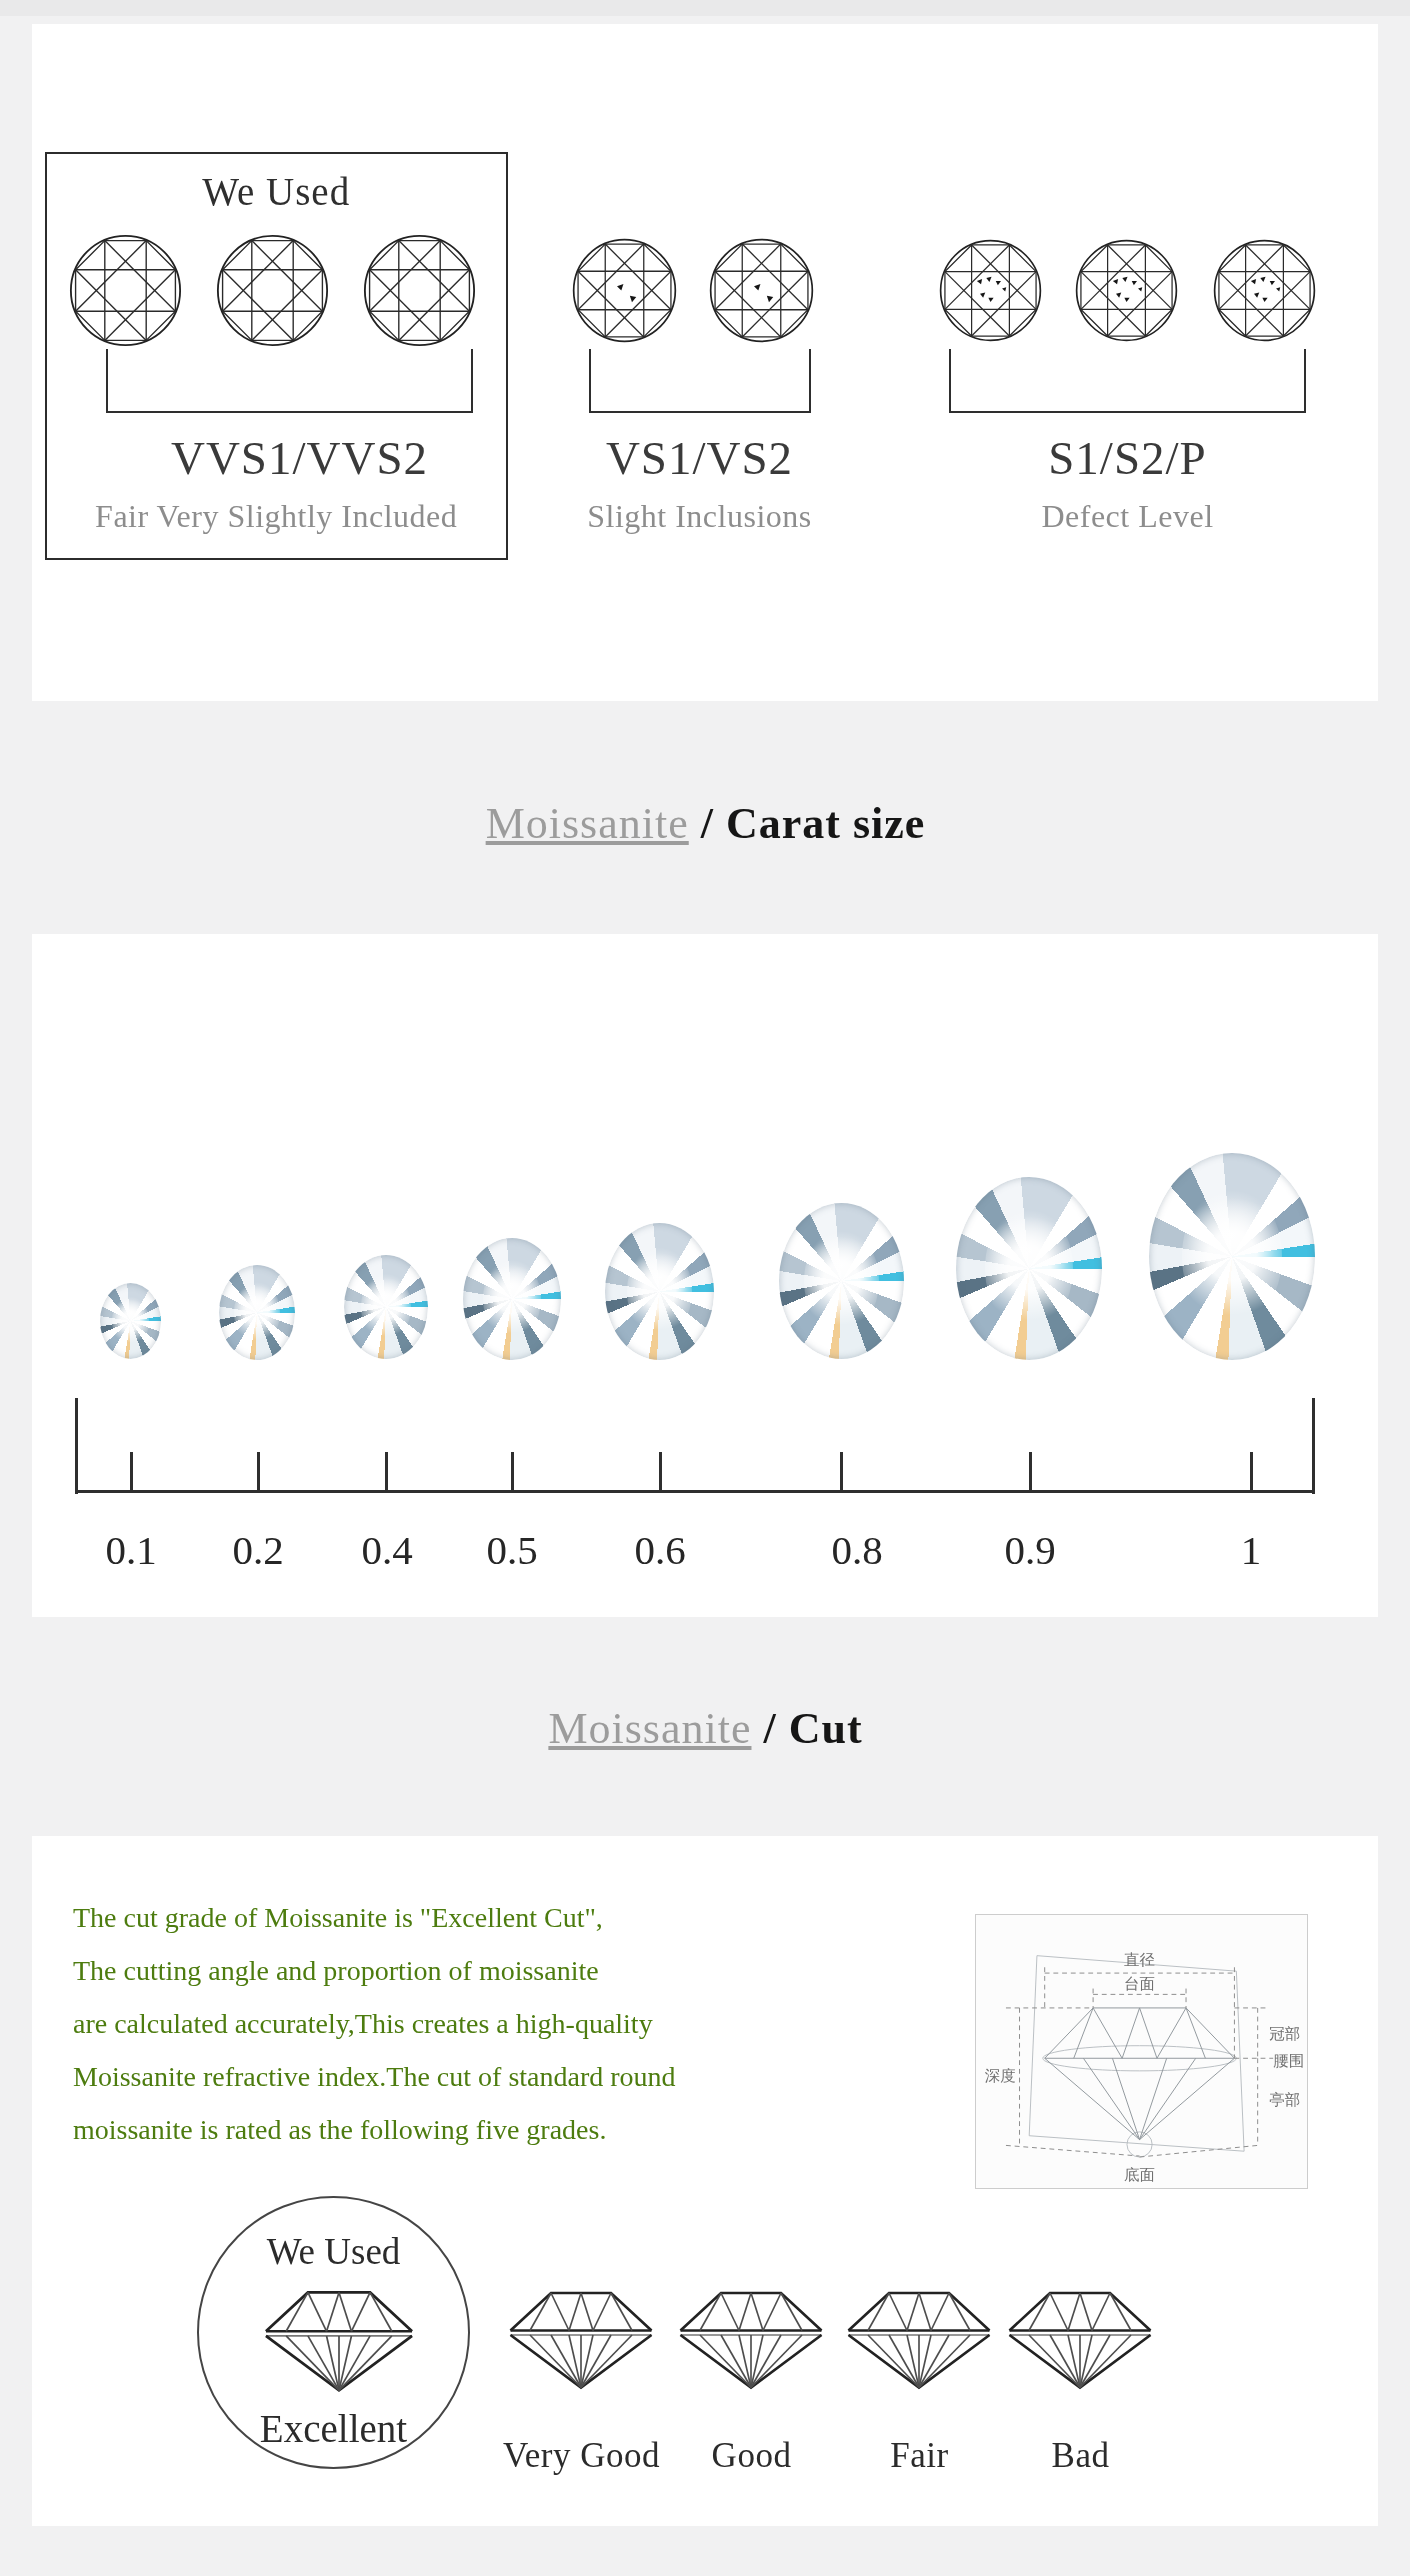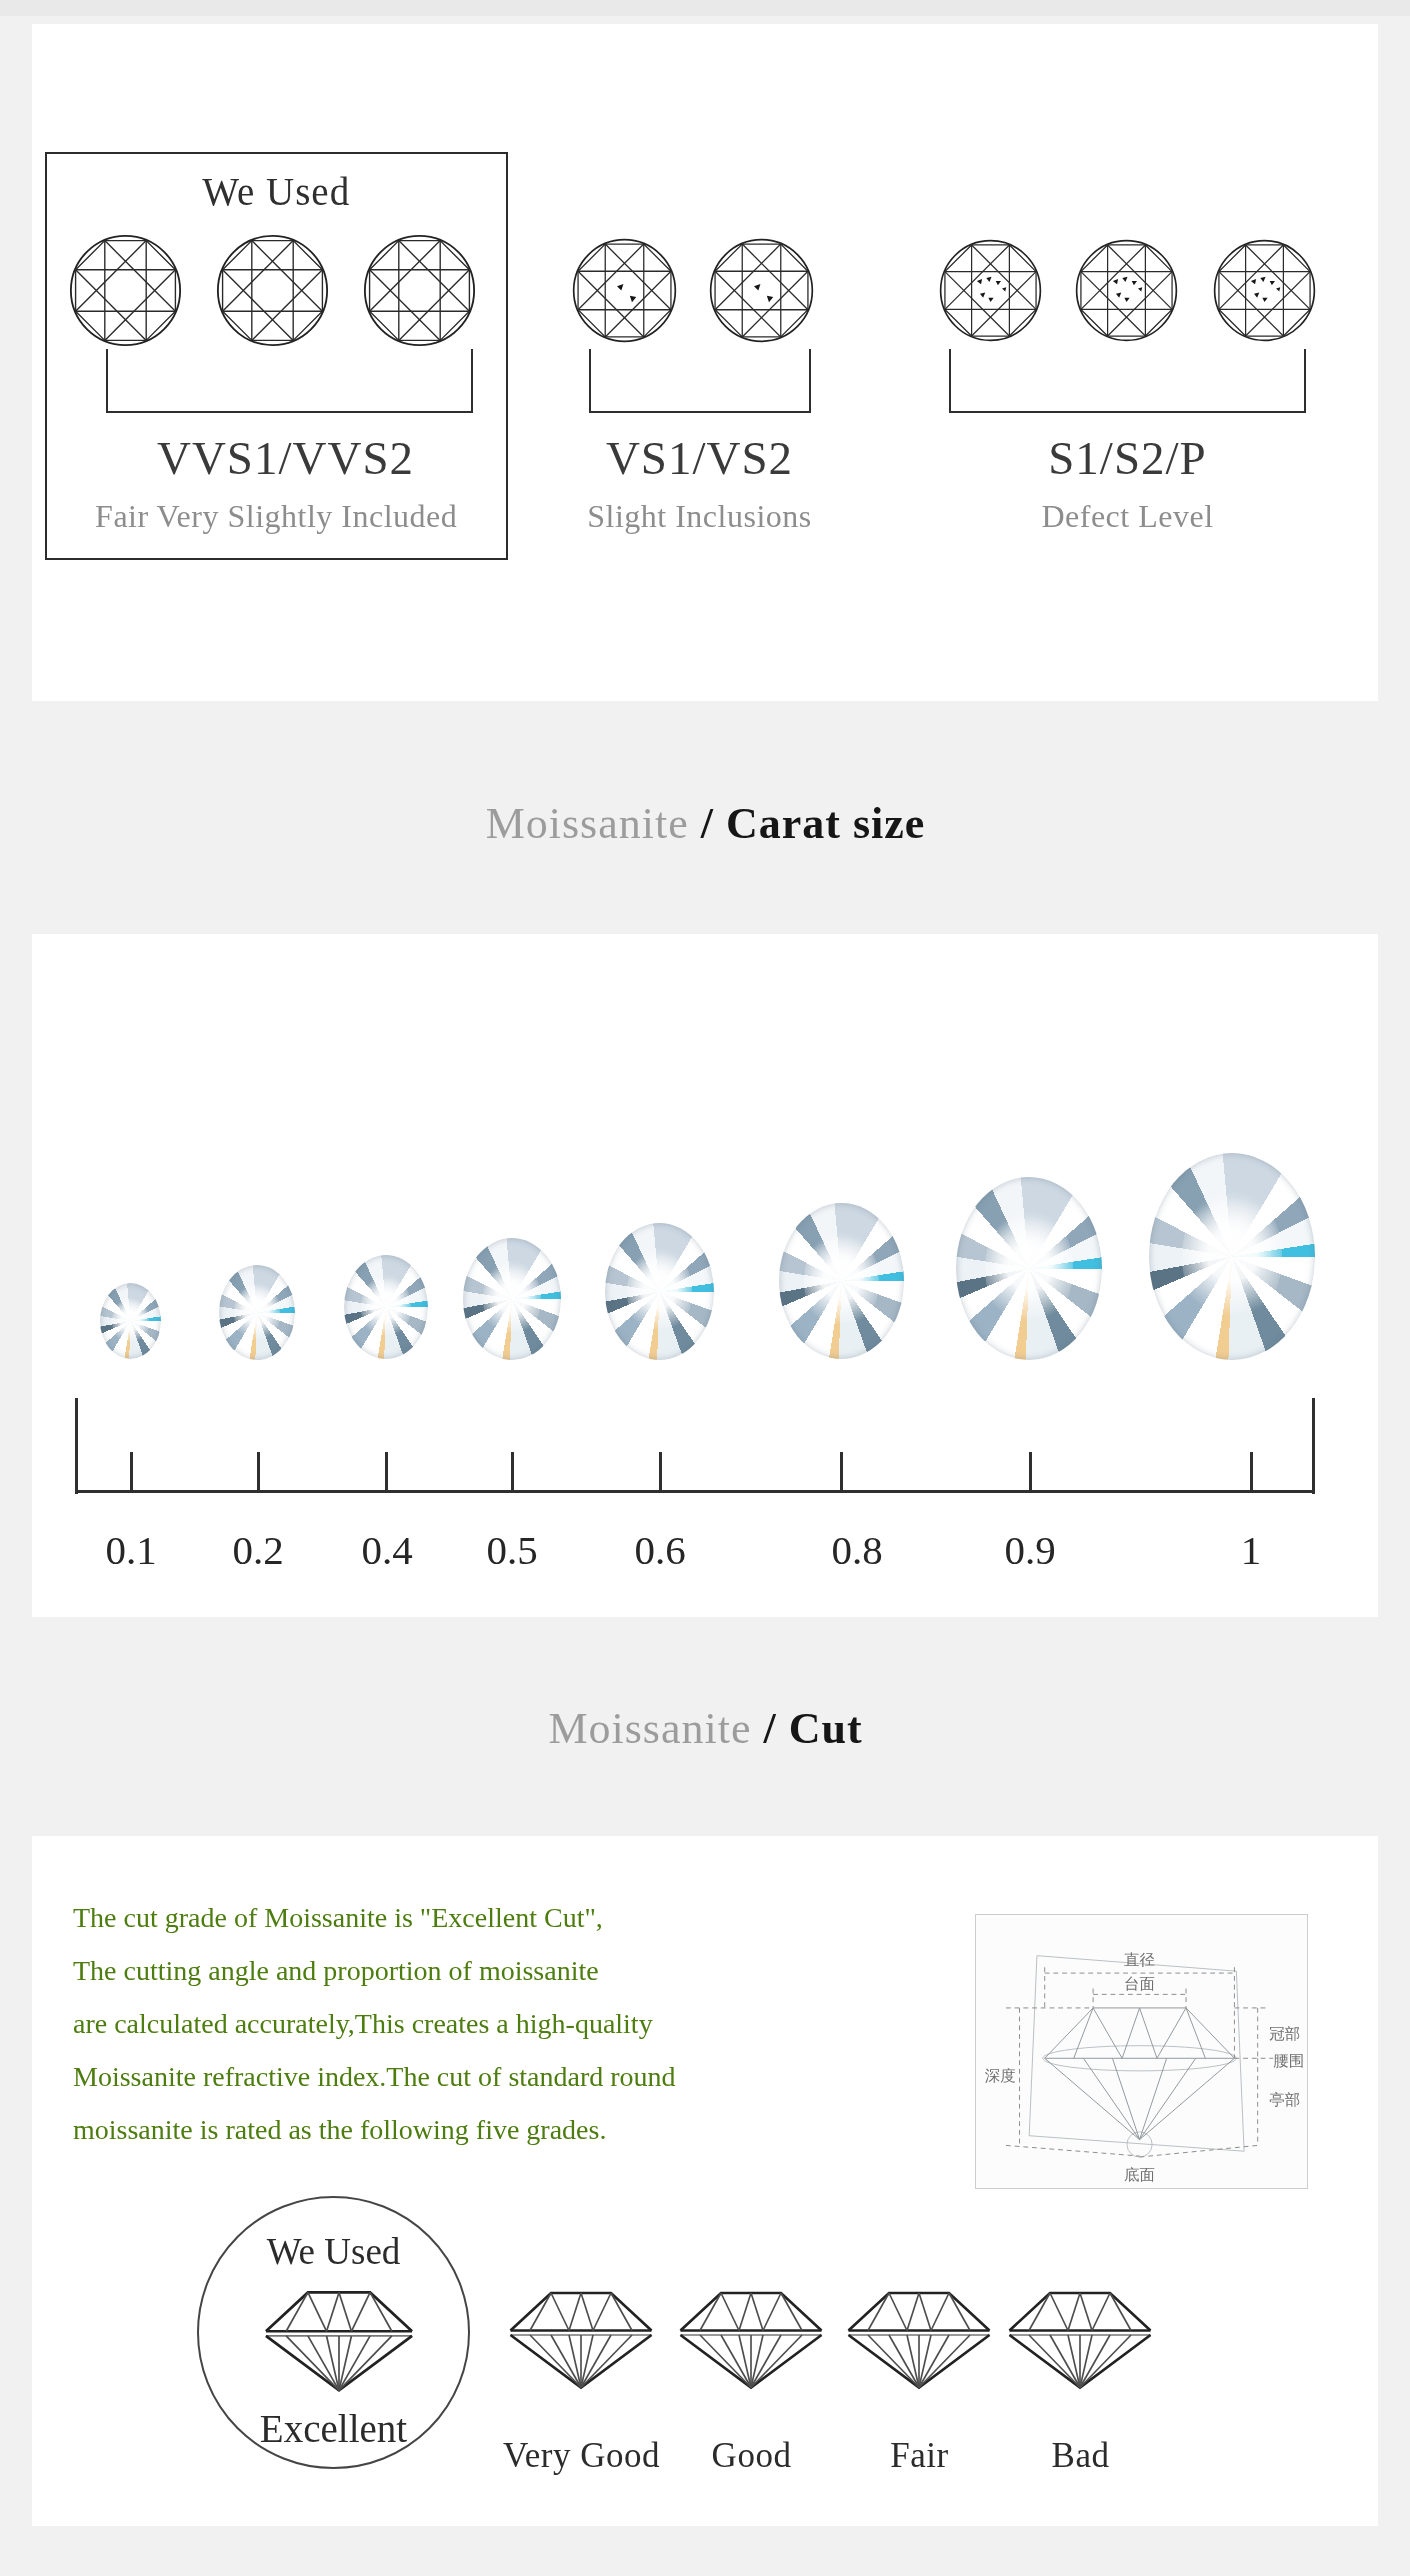--- a/index.html
+++ b/index.html
@@ -22,21 +22,21 @@
   .bracket{position:absolute;border-left:2px solid #2e2e2e;border-right:2px solid #2e2e2e;
     border-bottom:2px solid #2e2e2e;box-sizing:border-box;}
   .grade-title{position:absolute;text-align:center;font-size:47px;line-height:55px;
     color:#3a3a3a;letter-spacing:1px;}
   .grade-desc{position:absolute;text-align:center;font-size:32px;line-height:39px;
     color:#8d8d8d;letter-spacing:0.5px;}
 
   
   .section-heading{position:absolute;left:0;width:100%;text-align:center;
     font-size:44px;line-height:53px;letter-spacing:1px;}
-  .h-gray{color:#9c9c9c;}
+  .h-gray{color:#9c9c9c;text-decoration:underline;}
   .h-dark{color:#161616;font-weight:600;}
   .heading-carat{top:781px;}
   .heading-cut{top:1686px;}
 
   
   .gem-photo{position:absolute;border-radius:50%;
     background:
       radial-gradient(closest-side at 50% 40%, rgba(255,255,255,.95) 0%, rgba(255,255,255,0) 55%),
       conic-gradient(from 20deg,
         #cdd8e2 0 3%, #ffffff 3% 8%, #90a7ba 8% 12%, #f3f7fa 12% 17%,
@@ -146,21 +146,21 @@
     <svg class="gem-top" style="left:36px;top:209px;width:115px;height:115px" viewBox="0 0 118 118" width="115" height="115">
         <use href="#gem-top-sym"></use>
       </svg>
     <svg class="gem-top" style="left:183px;top:209px;width:115px;height:115px" viewBox="0 0 118 118" width="115" height="115">
         <use href="#gem-top-sym"></use>
       </svg>
     <svg class="gem-top" style="left:330px;top:209px;width:115px;height:115px" viewBox="0 0 118 118" width="115" height="115">
         <use href="#gem-top-sym"></use>
       </svg>
     <div class="bracket" style="left:74px;top:325px;width:367px;height:64px"></div>
-    <div class="grade-title" style="left:13px;top:407px;width:481px">VVS1/VVS2</div>
+    <div class="grade-title" style="left:27px;top:407px;width:481px">VVS1/VVS2</div>
     <div class="grade-desc" style="left:12.7px;top:473px;width:463px">Fair Very Slightly Included</div>
 
     <svg class="gem-top" style="left:539px;top:213px;width:107px;height:107px" viewBox="0 0 110 110" width="107" height="107">
       <use href="#gem-top-sym"></use>
         <use href="#specks-few"></use>
       </svg>
     <svg class="gem-top" style="left:676px;top:213px;width:107px;height:107px" viewBox="0 0 110 110" width="107" height="107">
       <use href="#gem-top-sym"></use>
         <use href="#specks-few"></use>
       </svg>

